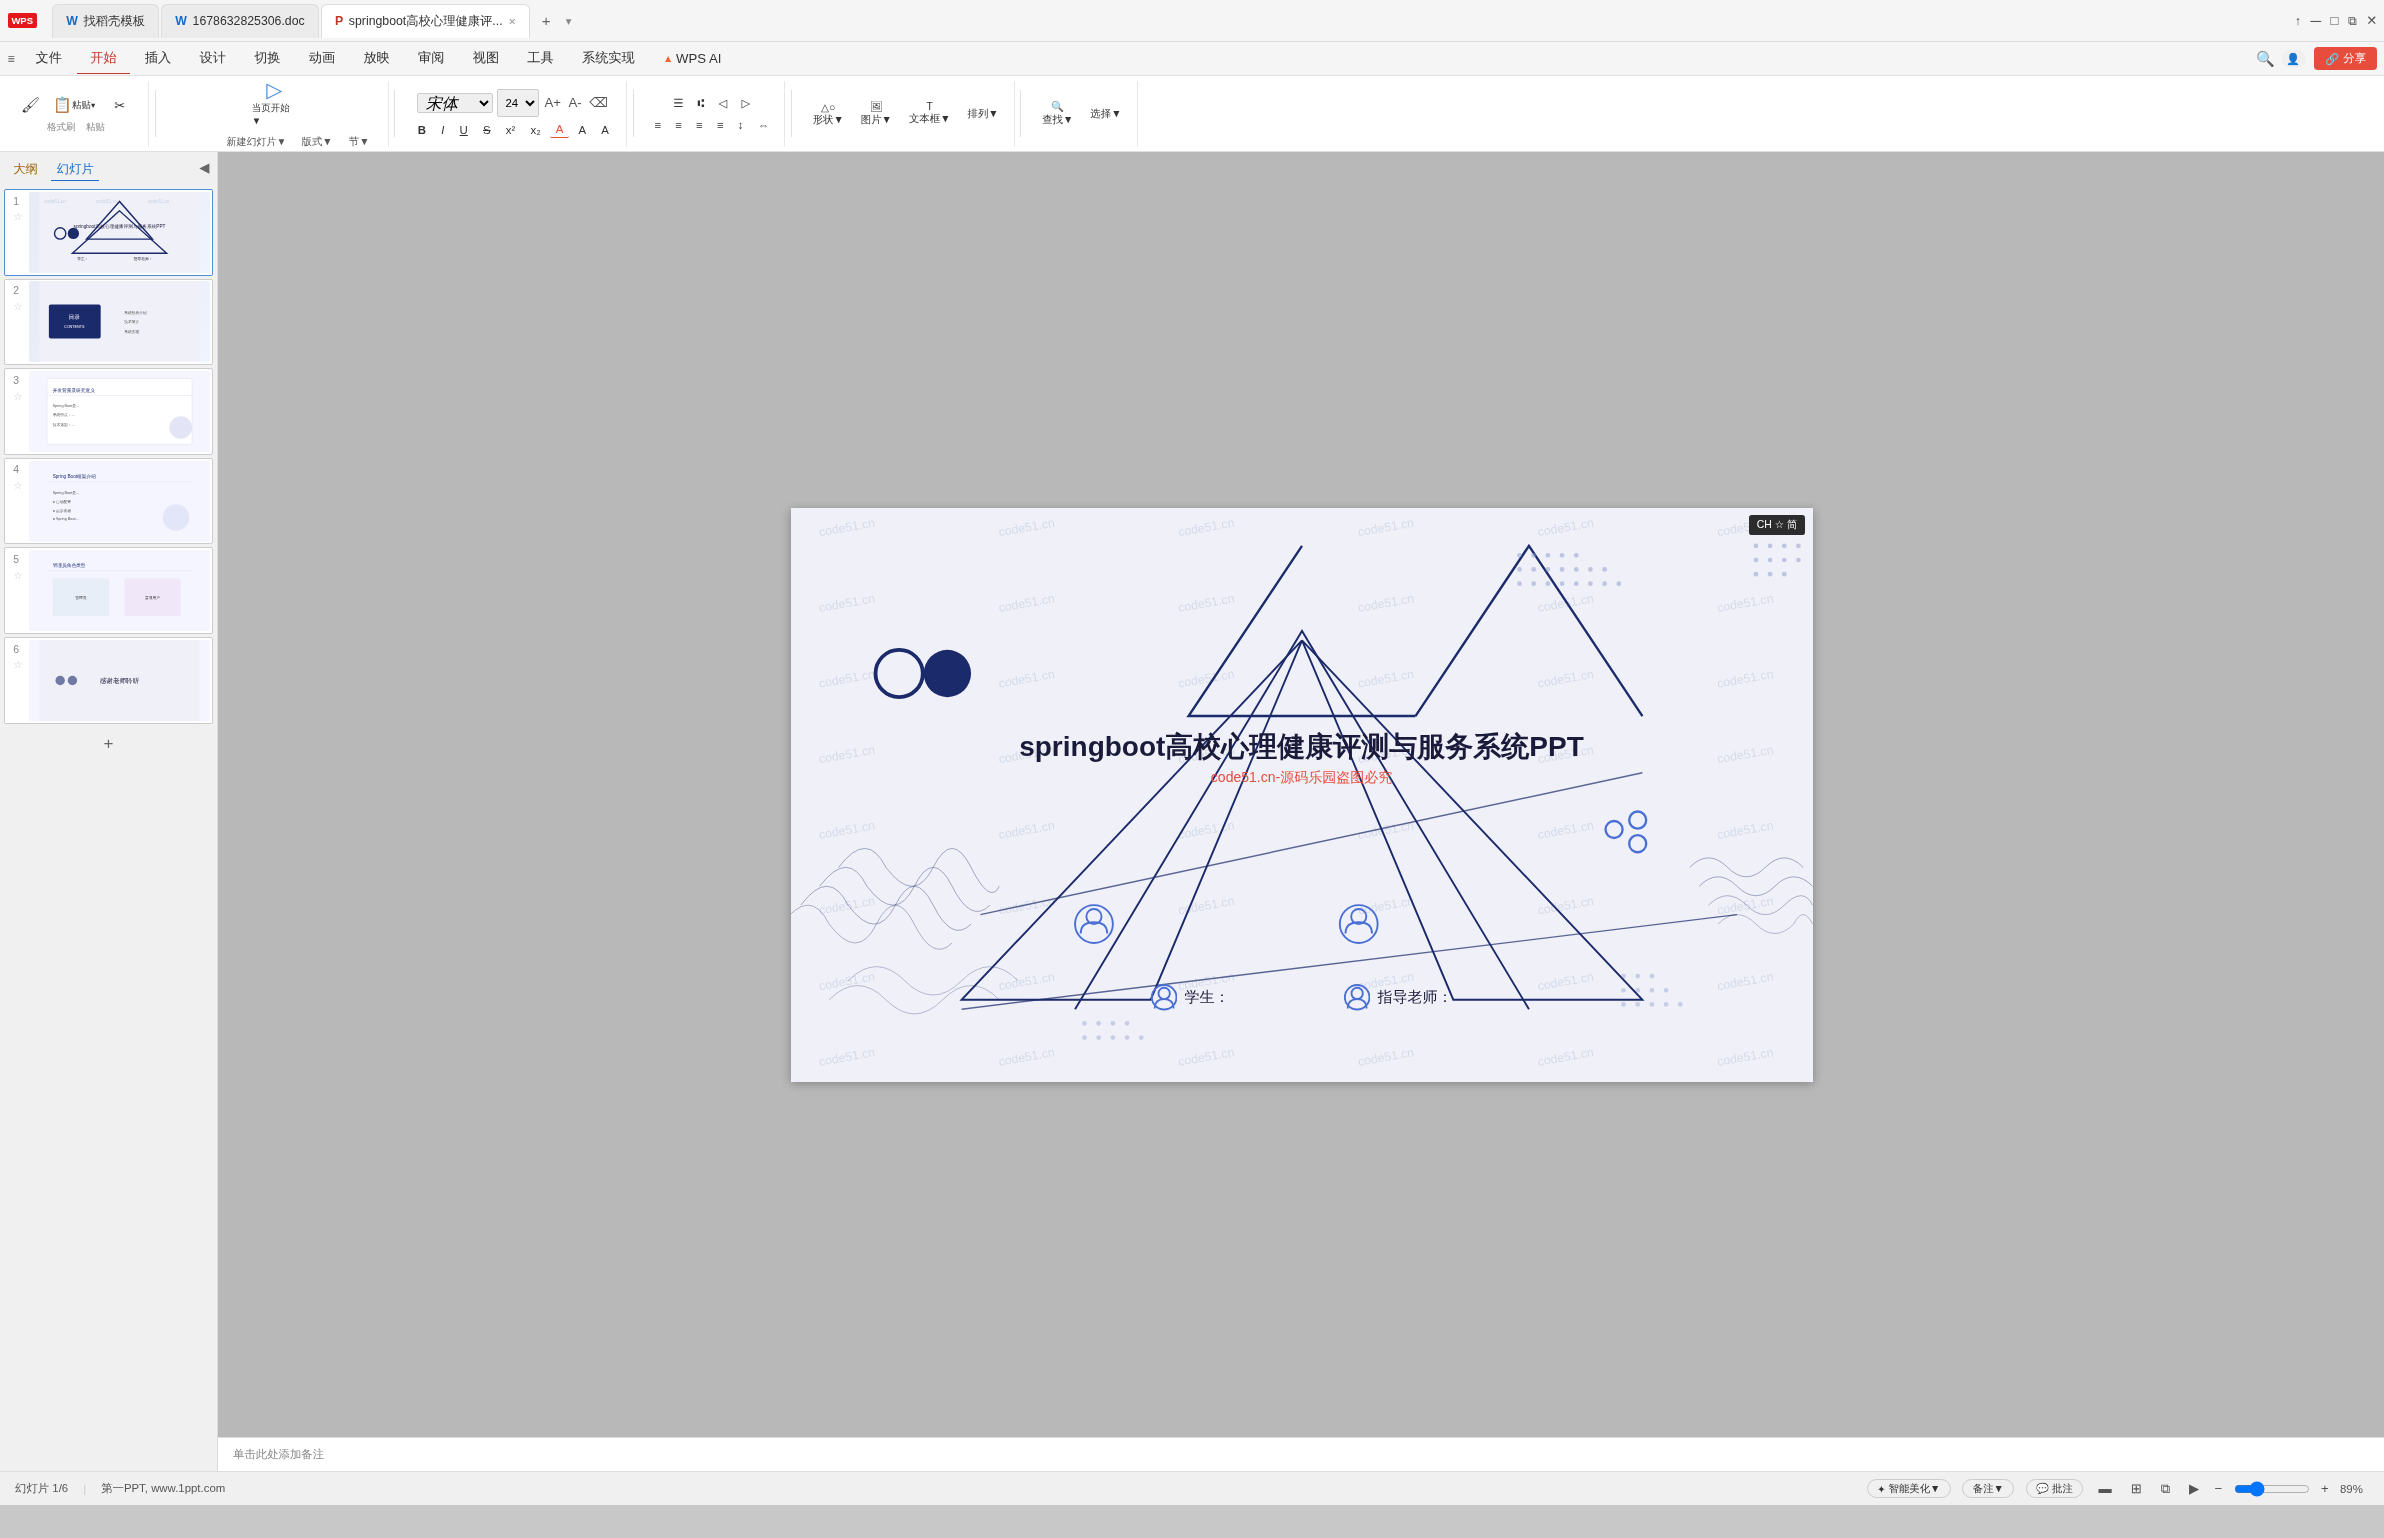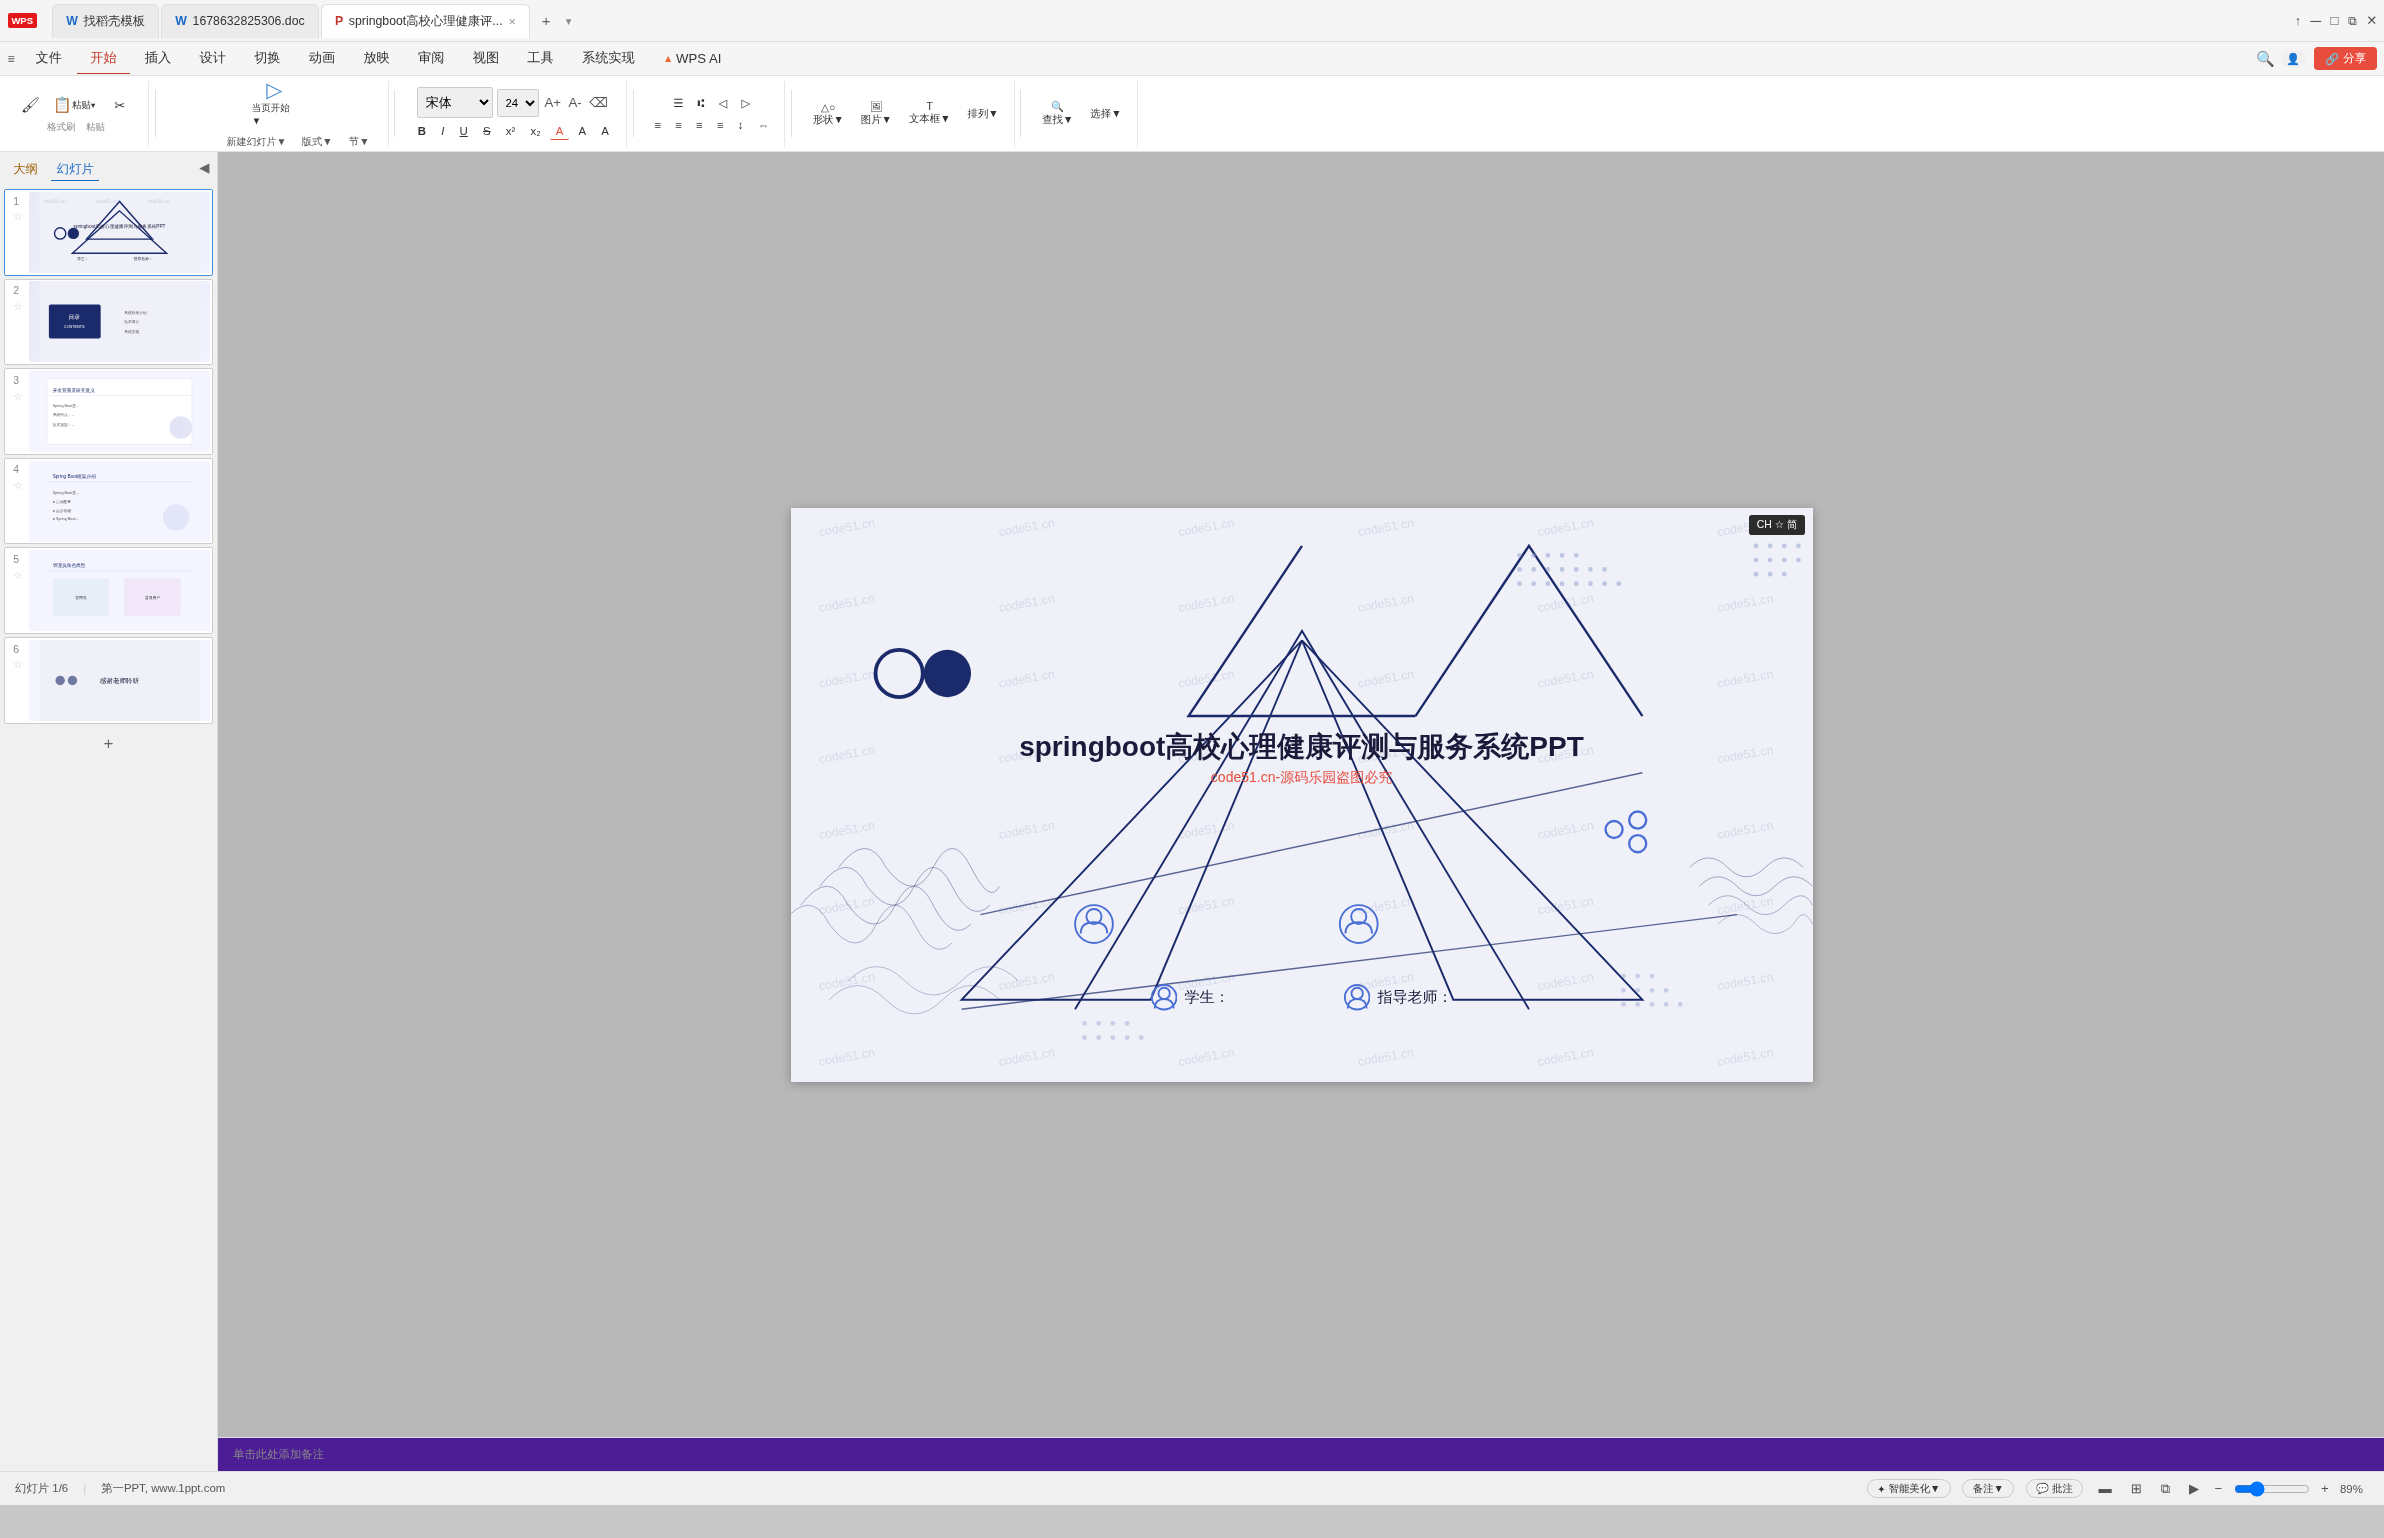--- a/index.html
+++ b/index.html
@@ -41,21 +41,21 @@
     .slide-thumbnail.active { border: 1.9px solid #4a90d9; }
     .slide-num { font-size: 10.4px; color: #888; padding: 1.9px 3.8px; min-width: 17px; }
     .slide-star { font-size: 10.4px; color: #ccc; padding: 1.9px; }
     .slide-preview { flex: 1; background: #f8f8ff; height: 85px; border-radius: 1.9px; overflow: hidden; position: relative; }
     .add-slide-btn { display: flex; justify-content: center; align-items: center; padding: 7.6px; cursor: pointer; color: #666; font-size: 17px; }
 
     
     .canvas-area { flex: 1; display: flex; flex-direction: column; background: #b8b8b8; overflow: hidden; }
     .canvas-scroll { flex: 1; display: flex; justify-content: center; align-items: center; overflow: auto; padding: 19px; }
     .slide-canvas { background: white; width: 1022px; height: 574px; position: relative; overflow: hidden; box-shadow: 0 1.9px 9.5px rgba(0,0,0,0.3); }
-    .notes-bar { height: 34px; background: #4c1d95; border-top: 0.9px solid #ddd; display: flex; align-items: center; padding: 0 15px; font-size: 11.4px; color: #888; text-align: right; }
+    .notes-bar { height: 34px; background: #ffffff; border-top: 0.9px solid #ddd; display: flex; align-items: center; padding: 0 15px; font-size: 11.4px; color: #888; text-align: right; }
 
     
     .status-bar { height: 34px; background: #f0f0f0; border-top: 0.9px solid #ddd; display: flex; align-items: center; padding: 0 15px; font-size: 11.4px; color: #555; gap: 15px; }
     .status-bar-right { margin-left: auto; display: flex; align-items: center; gap: 11.4px; }
 
     
     .slide-bg { position: absolute; inset: 0; background: #f0f0f8; }
 
     
     .slide-title { position: absolute; top: 218px; left: 50%; transform: translateX(-50%); font-size: 30px; font-weight: bold; color: #1a1a3a; white-space: nowrap; z-index: 10; text-align: center; }
@@ -181,21 +181,21 @@
       <div class="ribbon-btn">
         <span style="font-size:10.4px; color:#555;">节▼</span>
       </div>
     </div>
   </div>
 
   <div class="ribbon-separator"></div>
 
   <div class="ribbon-group" style="padding: 0 11.4px;">
     <div style="display:flex; align-items:center; gap:3.8px; margin-bottom:2.8px;">
-      <select style="font-size:13px; height:31px; border:0.9px solid #ccc; border-radius:1.9px; padding:0 3.8px; min-width:76px;">
+      <select style="font-size:16px; height:20px; border:0.9px solid #ccc; border-radius:1.9px; padding:0 3.8px; min-width:76px;font-style:italic;">
         <option>宋体</option>
       </select>
       <select style="font-size:11.4px; height:28px; border:0.9px solid #ccc; border-radius:1.9px; width:42px; text-align:center;">
         <option>24</option>
       </select>
       <span style="font-size:13.2px; color:#555; cursor:pointer; padding:1.9px;">A+</span>
       <span style="font-size:13.2px; color:#555; cursor:pointer; padding:1.9px;">A-</span>
       <span style="font-size:13.2px; color:#555; cursor:pointer; padding:1.9px;">⌫</span>
     </div>
     <div style="display:flex; align-items:center; gap:3.8px;">

